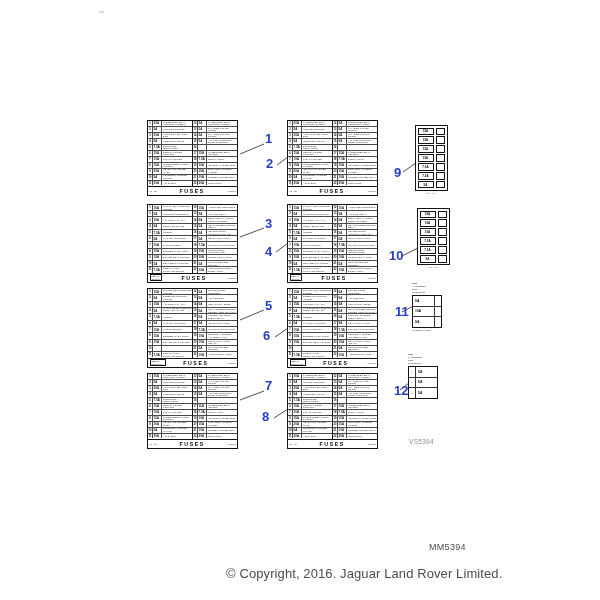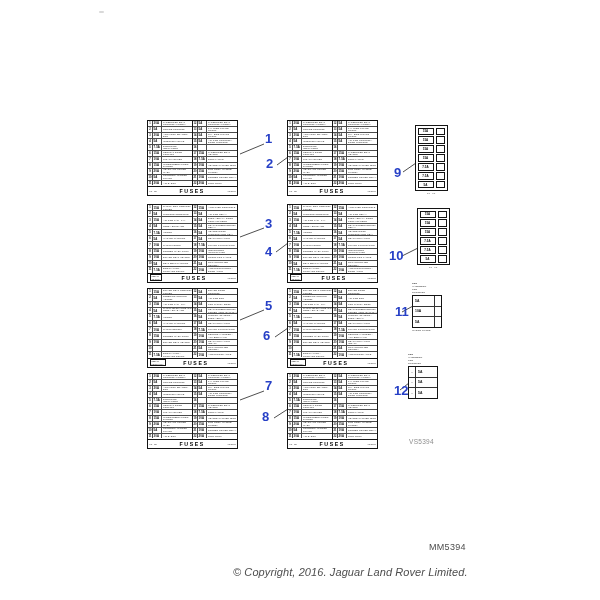--- a/index.html
+++ b/index.html
@@ -42,21 +42,21 @@
   .mini-row:last-child{border-bottom:none;}
   .mini-amp{flex:1;display:flex;align-items:center;padding-left:2px;font-size:3.4px;font-weight:bold;}
   .mini-side{width:6px;border-left:0.8px solid #333;}
   .mini-pre{width:6px;border-right:0.8px solid #333;display:flex;align-items:center;justify-content:center;font-size:3px;}
   .mini-caption{font-size:2.2px;color:#333;margin-top:1px;letter-spacing:.2px;}
 
   
   .callout{position:absolute;font-size:13px;font-weight:bold;line-height:1;}
   .code-vs{position:absolute;left:409px;top:438px;font-size:6.5px;color:#8d8d8d;letter-spacing:.3px;}
   .code-mm{position:absolute;left:429px;top:542px;font-size:9px;color:#4d4d4d;letter-spacing:.3px;}
-  .copyright{position:absolute;left:233px;top:566px;font-size:11px;color:#4d4d4d;letter-spacing:.1px;font-style:italic;}
+  .copyright{position:absolute;left:226px;top:566px;font-size:13px;color:#4d4d4d;letter-spacing:.1px;}
 </style>
 </head>
 <body>
 
 <div class="page">
 
   <svg class="leaders" width="600" height="600" viewBox="0 0 600 600">
     <line x1="264" y1="144" x2="240" y2="154" stroke="#222" stroke-width="0.8"></line>
     <line x1="277" y1="165" x2="288" y2="157" stroke="#222" stroke-width="0.8"></line>
     <line x1="264" y1="228" x2="240" y2="237" stroke="#222" stroke-width="0.8"></line>

